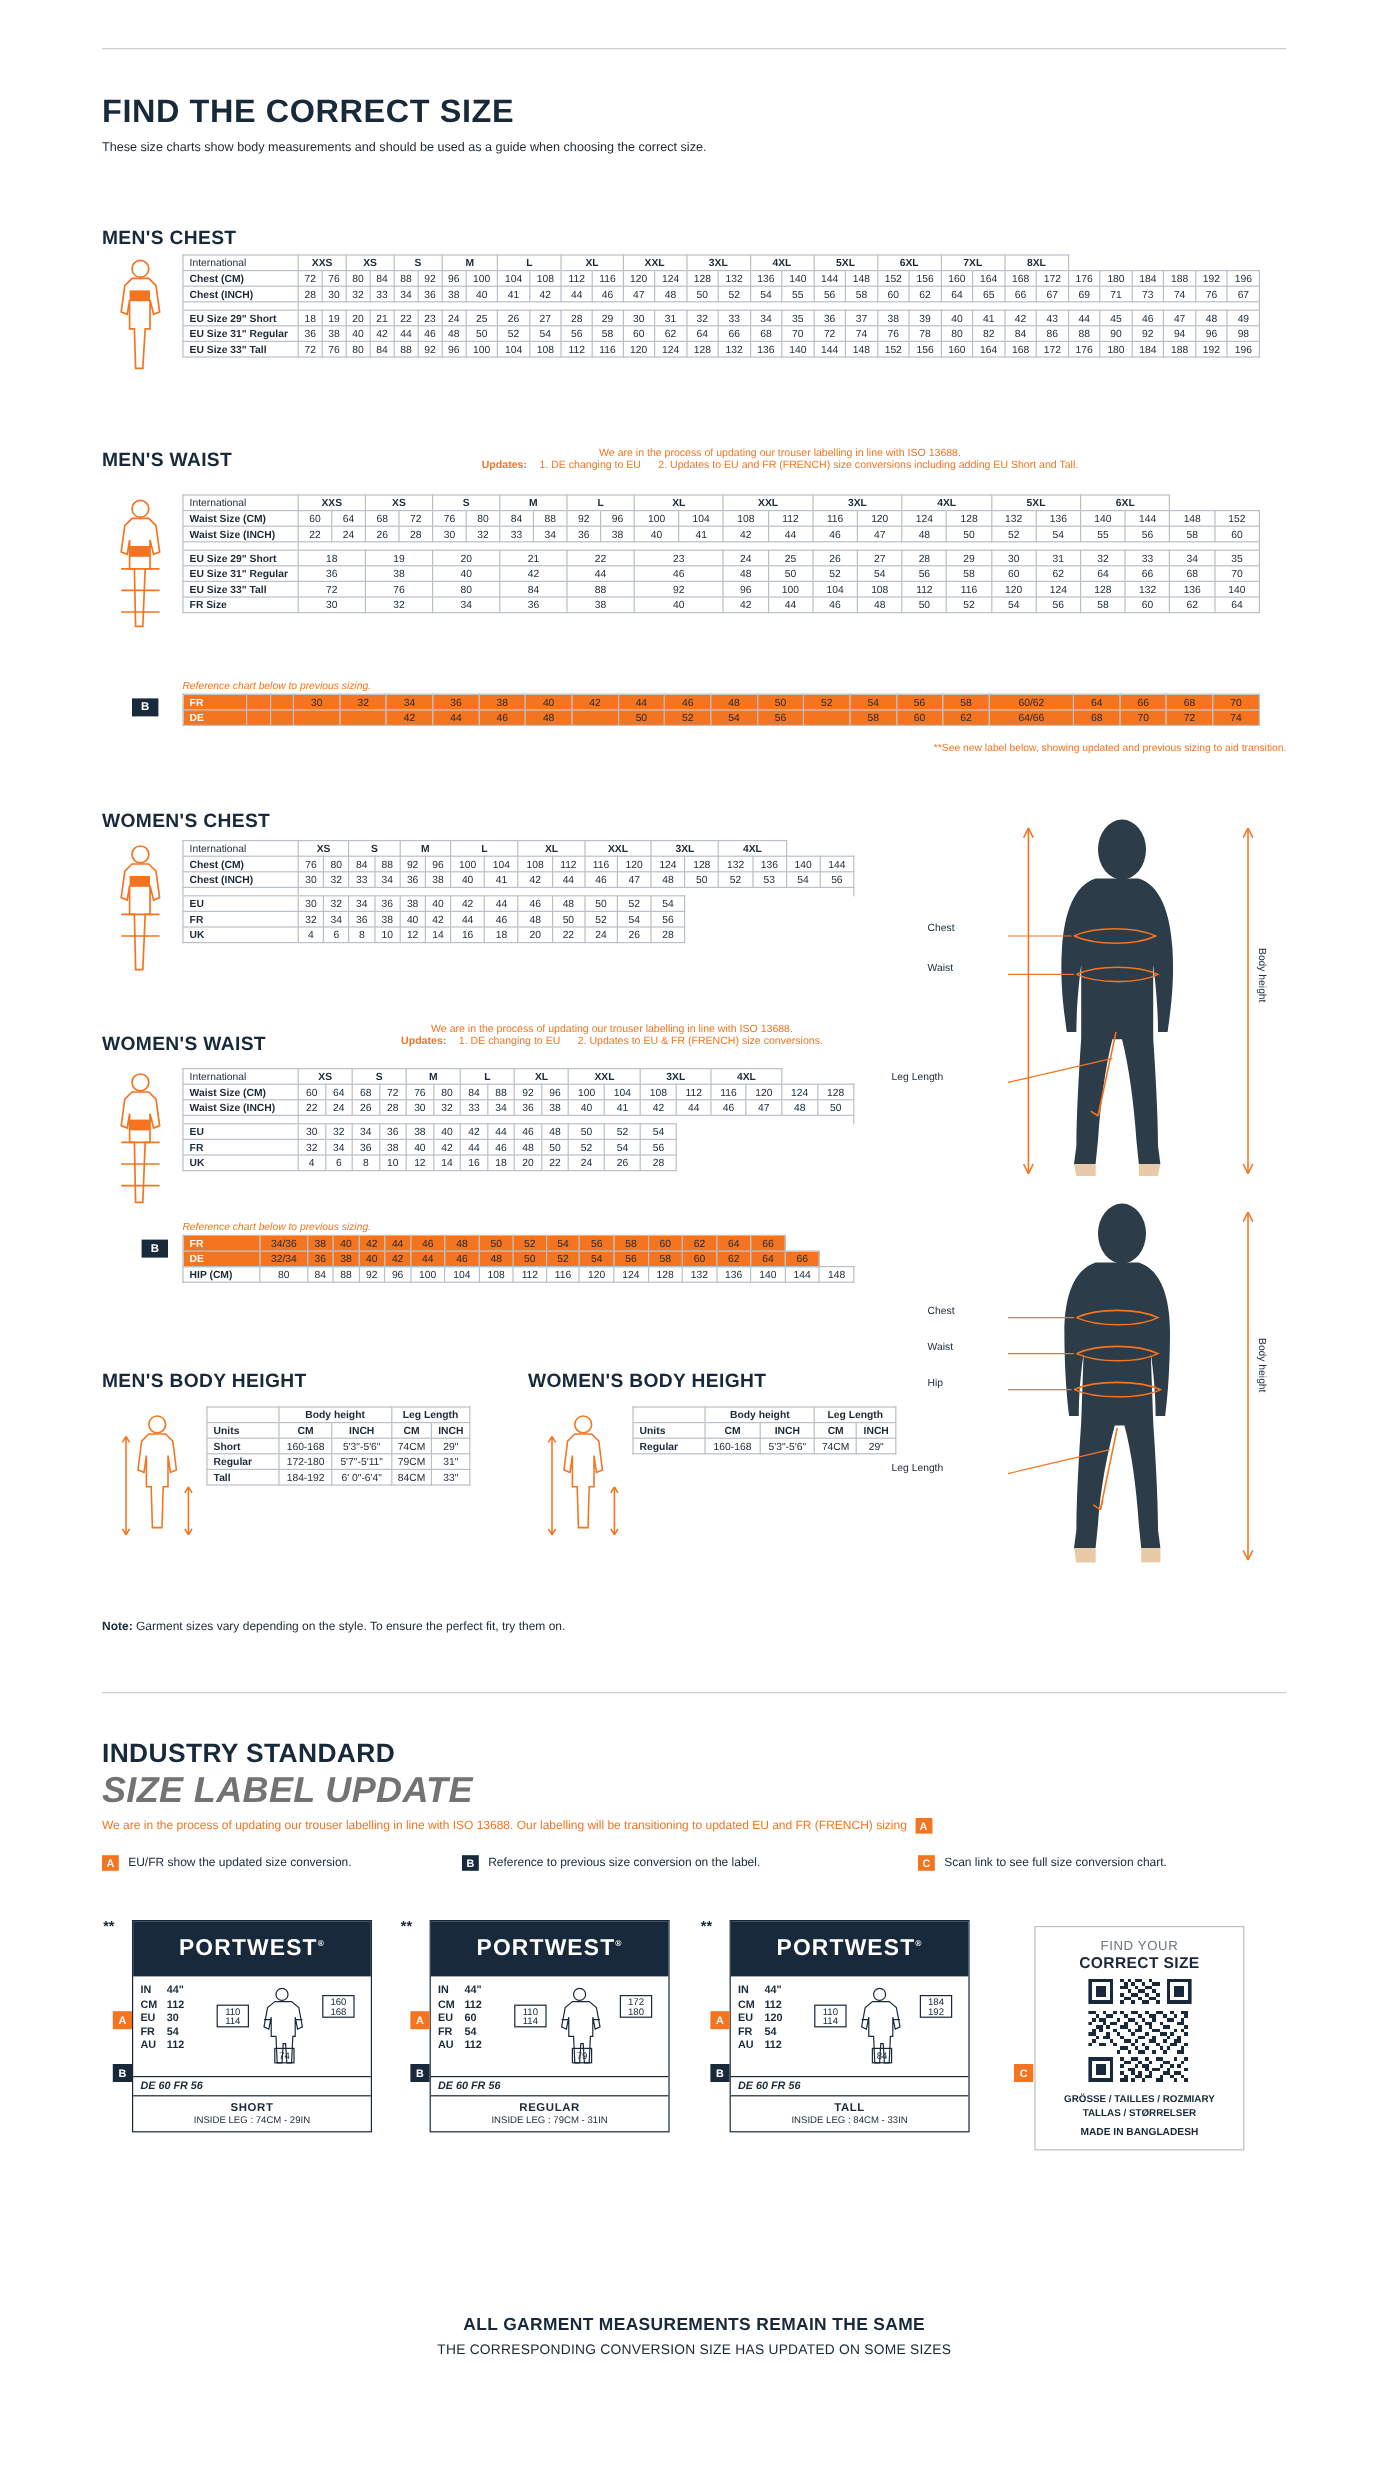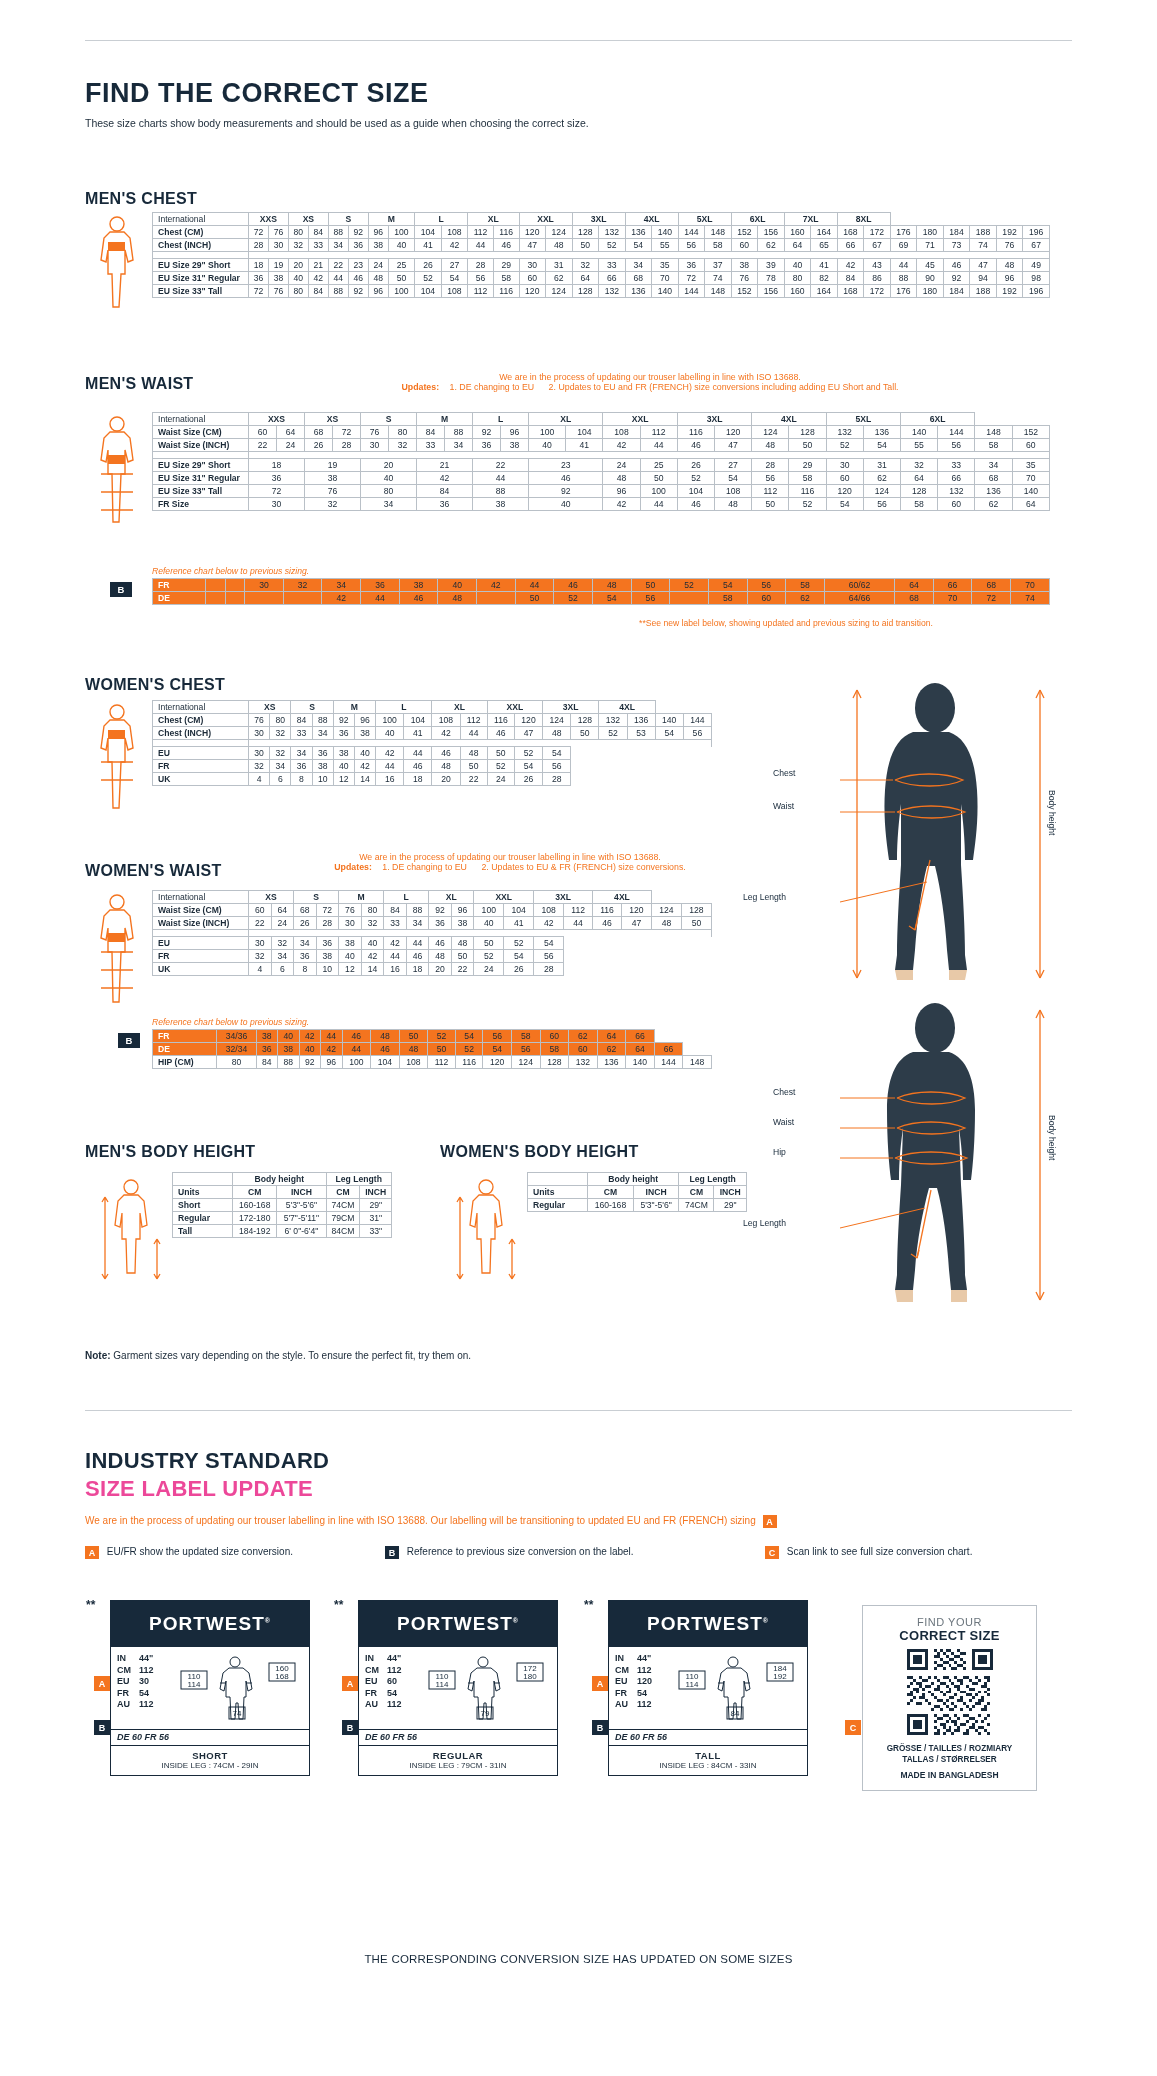--- a/index.html
+++ b/index.html
@@ -40,33 +40,33 @@
     text-align:left; padding-left:5px; font-weight:bold; font-size:8.6px;
   }
   table.sz tr.hdr td { font-weight:bold; background:#fff; }
   table.sz tr.hdr td.lbl { font-weight:normal; }
   table.sz td.spacer { border-left:1px solid #b9c0c7; border-right:1px solid #b9c0c7; border-top:none; border-bottom:none; height:7px; }
   .orange-row td { background:#f4741f; color:#fff; font-weight:bold; border-color:#f4741f; }
   .orange-row td.lbl { color:#fff; }
   .note-upd { font-size:8.8px; color:#f4741f; }
   .note-upd b { color:#f4741f; }
   .ref-note { font-size:8.6px; color:#f4741f; font-style:italic; }
-  .see-new { font-size:8.6px; color:#f4741f; text-align:center; }
+  .see-new { font-size:8.6px; color:#f4741f; text-align:right; }
 
   .bflag {
     width:22px; height:15px; background:#17293a; color:#fff; font-weight:bold;
     font-size:9.5px; display:flex; align-items:center; justify-content:center;
   }
 
   .figure { width:58px; }
 
   .hr-mid { position:absolute; left:85px; width:987px; height:1px; background:#c9ced3; }
 
   h2.ind1 { font-size:22px; font-weight:bold; color:#17293a; letter-spacing:0.3px; margin:0; }
-  h2.ind2 { font-size:22px; font-weight:bold; color:#ec4899; letter-spacing:0.3px; margin:0; }
+  h2.ind2 { font-size:30px; font-weight:bold; color:#737373; letter-spacing:0.3px; margin:0;font-style:italic; }
 
   .ind-text { font-size:10px; color:#17293a; }
   .flag-sm { display:inline-flex; width:14px; height:13px; background:#f4741f; color:#fff; font-weight:bold;
     font-size:9px; align-items:center; justify-content:center; vertical-align:middle; }
   .flag-sm.navy { background:#17293a; }
   .flag-sm.orange { background:#f4741f; }
 
   .label-card { position:absolute; width:200px; }
   .label-box { border:1px solid #17293a; background:#fff; }
   .label-head { background:#17293a; color:#fff; height:46px; display:flex; align-items:center; justify-content:center; }
@@ -1397,15 +1397,16 @@
       </g>
     </svg>
     <div class="qr-t3">
       <div>GRÖSSE / TAILLES / ROZMIARY</div>
       <div>TALLAS / STØRRELSER</div>
     </div>
     <div class="qr-t4">MADE IN BANGLADESH</div>
   </div>
   <div class="flag-sm orange" style="position:absolute;left:845px;top:1720px;width:16px;height:15px;">C</div>
 
+  <div class="foot1" style="position:absolute;left:85px;top:1930px;width:987px;">ALL GARMENT MEASUREMENTS REMAIN THE SAME</div>
   <div class="foot2" style="position:absolute;left:85px;top:1953px;width:987px;">THE CORRESPONDING CONVERSION SIZE HAS UPDATED ON SOME SIZES</div>
 
 </div>
 
 </body></html>

